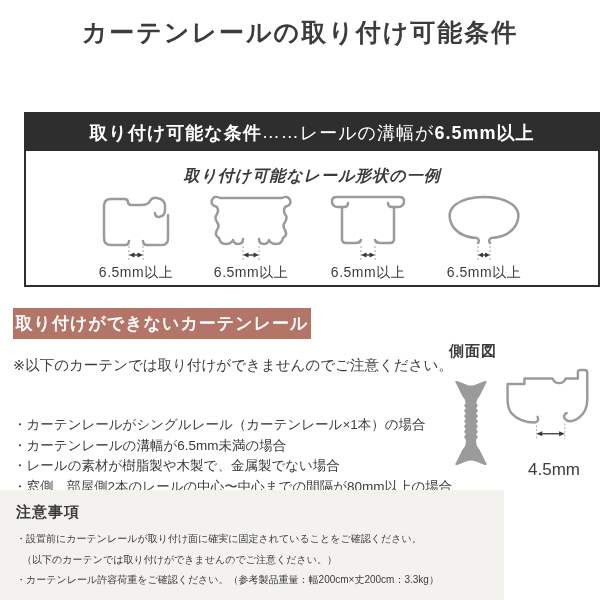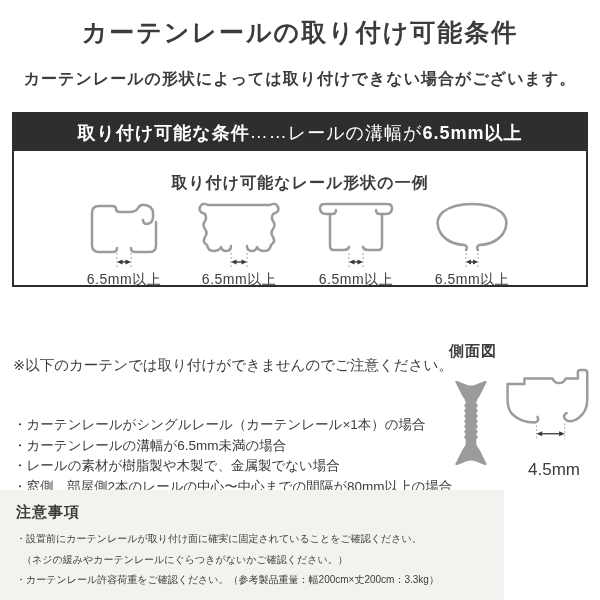--- a/index.html
+++ b/index.html
@@ -6,26 +6,26 @@
   .canvas{
     position:relative;width:600px;height:600px;background:#ffffff;overflow:hidden;
     font-family:"Liberation Sans","DejaVu Sans",sans-serif;color:#3c3c3c;
   }
   .title{position:absolute;top:16px;left:0;right:0;margin:0;text-align:center;
     font-size:25px;font-weight:bold;letter-spacing:2px;}
   .subtitle{position:absolute;top:69px;left:0;right:0;margin:0;text-align:center;
     font-size:16px;font-weight:600;letter-spacing:1px;}
 
   
-  .cond-box{position:absolute;left:12px;top:112px;width:576px;height:175px;
+  .cond-box{position:absolute;left:24px;top:112px;width:576px;height:175px;
     border:2px solid #2e2e2e;box-sizing:border-box;background:#fff;}
   .cond-head{background:#2e2e2e;color:#fff;height:37px;display:flex;align-items:center;
     justify-content:center;font-size:18px;font-weight:500;letter-spacing:1px;white-space:nowrap;}
   .cond-head .b{font-weight:bold;}
-  .examples-title{text-align:center;font-size:16px;font-weight:bold;margin-top:22px;letter-spacing:1px;}
+  .examples-title{text-align:center;font-size:16px;font-weight:bold;margin-top:15px;letter-spacing:1px;font-style:italic;}
   .rails-row{display:flex;justify-content:center;align-items:flex-end;gap:34px;margin-top:4px;}
   .rails-row figure{margin:0;text-align:center;}
   .rails-row figcaption{font-size:14px;margin-top:-3px;letter-spacing:0.5px;}
   .rail-svg .outline{fill:none;stroke:#9b9b9b;stroke-width:2.5;stroke-linecap:round;stroke-linejoin:round;}
   .dim-dotted{stroke:#a8a8a8;stroke-width:1;stroke-dasharray:2 2;}
   .dim-arrow{stroke:#3a3a3a;stroke-width:1.4;}
   .dim-head{fill:#3a3a3a;}
 
   
   .incompat{position:absolute;left:0;top:306px;width:600px;height:184px;}
@@ -52,21 +52,20 @@
   .notes p{margin:0;font-size:10px;line-height:20.5px;white-space:nowrap;font-weight:500;}
   .notes p.first{margin-top:7px;}
   .notes p.indent{padding-left:6px;}
 </style>
 </head>
 <body>
 
 <div class="canvas">
 
   <h1 class="title">カーテンレールの取り付け可能条件</h1>
-  <p class="subtitle">カーテンレールの形状によっては取り付けできない場合がございます。</p>
 
   <section class="cond-box">
     <div class="cond-head">
         <span class="b">取り付け可能な条件</span>
         <span>……</span>
         <span>レールの溝幅が</span>
         <span class="b">6.5mm以上</span>
       </div>
 
     <div class="examples-title">取り付け可能なレール形状の一例</div>
@@ -121,20 +120,21 @@
           <polygon class="dim-head" points="36,64 41,61.6 41,66.4"></polygon>
           <polygon class="dim-head" points="48,64 43,61.6 43,66.4"></polygon>
         </svg>
         <figcaption>6.5mm以上</figcaption>
       </figure>
 
     </div>
   </section>
 
   <section class="incompat">
+    <div class="pink-banner">取り付けができないカーテンレール</div>
     <p class="warn">※以下のカーテンでは取り付けができませんのでご注意ください。</p>
     <div class="bullets">
       <p>・カーテンレールがシングルレール（カーテンレール×1本）の場合</p>
       <p>・カーテンレールの溝幅が6.5mm未満の場合</p>
       <p>・レールの素材が樹脂製や木製で、金属製でない場合</p>
       <p>・窓側、部屋側2本のレールの中心〜中心までの間隔が80mm以上の場合</p>
     </div>
 
     <div class="sideview">
       <div class="sv-title">側面図</div>
@@ -149,17 +149,17 @@
         <polygon class="dim-head" points="38,70 44,67.4 44,72.6"></polygon>
         <polygon class="dim-head" points="68,70 62,67.4 62,72.6"></polygon>
       </svg>
       <span class="sv-dim">4.5mm</span>
     </div>
   </section>
 
   <section class="notes">
     <div class="notes-title">注意事項</div>
     <p class="first">・設置前にカーテンレールが取り付け面に確実に固定されていることをご確認ください。</p>
-    <p class="indent">（ネジの緩みやカーテンレールにぐらつきがないかご確認ください。）</p>
+    <p class="indent">（以下のカーテンでは取り付けができませんのでご注意ください。）</p>
     <p>・カーテンレール許容荷重をご確認ください。（参考製品重量：幅200cm×丈200cm：3.3kg）</p>
   </section>
 
 </div>
 
 </body></html>

